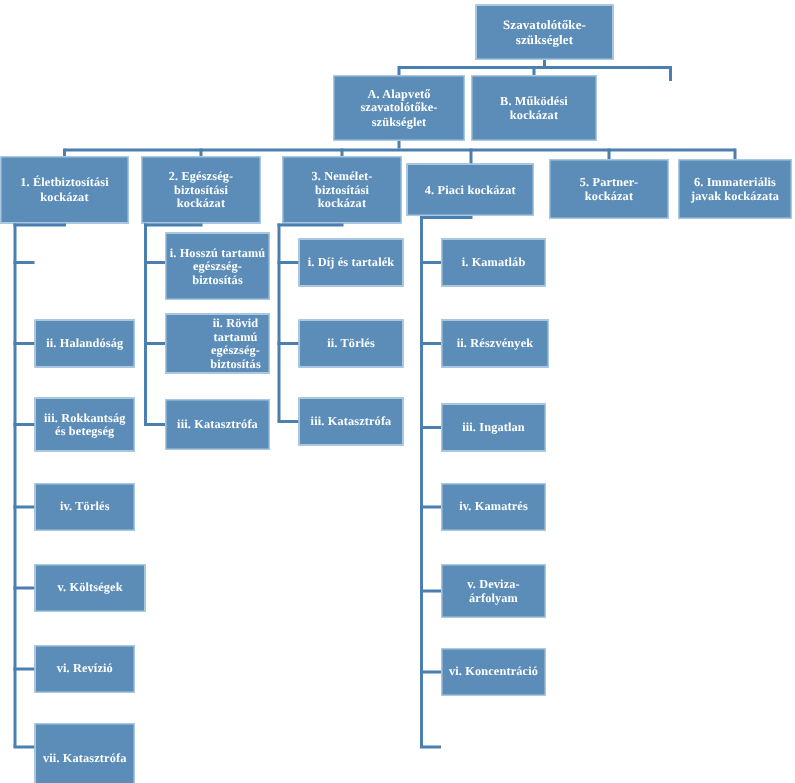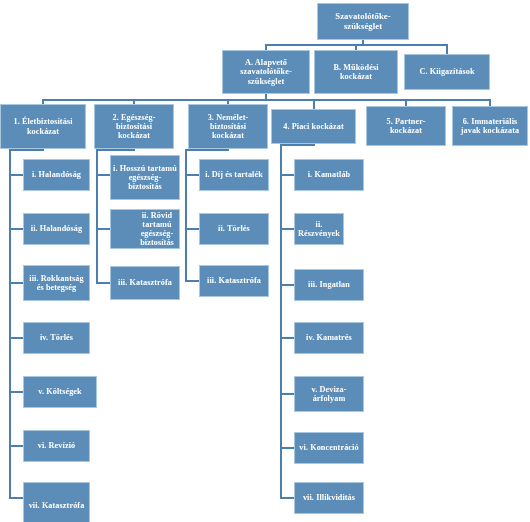--- a/index.html
+++ b/index.html
@@ -69,32 +69,26 @@
     <div class="connector vline" style="left: 489px; top: 99px; height: 7px;"></div>
     <div class="node lvl0" style="left: 317px; top: 3px; width: 92px; height: 37px;">
       <span>Szavatolótőke-<br>szükséglet</span>
     </div>
     <div class="node lvl1" style="left: 222px; top: 50px; width: 88px; height: 44px;">
       <span>A. Alapvető<br>szavatolótőke-<br>szükséglet</span>
     </div>
     <div class="node lvl1" style="left: 314px; top: 50px; width: 84px; height: 44px;">
       <span>B. Működési<br>kockázat</span>
     </div>
-    <div class="node lvl1" style="left: 404px; top: 54px; width: 86px; height: 36px;">
-      <span>C. Kiigazítások</span>
-    </div>
     <div class="node lvl2" style="left: 0px; top: 104px; width: 86px; height: 45px;">
       <span>1. Életbiztosítási<br>kockázat</span>
     </div>
     <div class="connector vline" style="left: 9px; top: 149px; height: 349px;"></div>
     <div class="connector hline" style="left: 9px; top: 149px; width: 35px;"></div>
     <div class="connector hline" style="left: 9px; top: 174px; width: 14px;"></div>
-    <div class="node lvl3" style="left: 23px; top: 159px; width: 67px; height: 32px;">
-      <span>i. Halandóság</span>
-    </div>
     <div class="connector hline" style="left: 9px; top: 228px; width: 14px;"></div>
     <div class="node lvl3" style="left: 23px; top: 213px; width: 67px; height: 32px;">
       <span>ii. Halandóság</span>
     </div>
     <div class="connector hline" style="left: 9px; top: 282px; width: 14px;"></div>
     <div class="node lvl3" style="left: 23px; top: 265px; width: 67px; height: 36px;">
       <span>iii. Rokkantság<br>és betegség</span>
     </div>
     <div class="connector hline" style="left: 9px; top: 337px; width: 14px;"></div>
     <div class="node lvl3" style="left: 23px; top: 322px; width: 67px; height: 32px;">
@@ -149,42 +143,39 @@
     <div class="node lvl2" style="left: 271px; top: 109px; width: 85px; height: 35px;">
       <span>4. Piaci kockázat</span>
     </div>
     <div class="connector vline" style="left: 280px; top: 144px; height: 354px;"></div>
     <div class="connector hline" style="left: 280px; top: 144px; width: 34.5px;"></div>
     <div class="connector hline" style="left: 280px; top: 174px; width: 14px;"></div>
     <div class="node lvl3" style="left: 294px; top: 159px; width: 70px; height: 32px;">
       <span>i. Kamatláb</span>
     </div>
     <div class="connector hline" style="left: 280px; top: 228px; width: 14px;"></div>
-    <div class="node lvl3" style="left: 294px; top: 213px; width: 50px; height: 32px; justify-content: flex-end;">
+    <div class="node lvl3" style="left: 294px; top: 213px; width: 72px; height: 32px; justify-content: flex-end;">
       <span>ii. Részvények</span>
     </div>
     <div class="connector hline" style="left: 280px; top: 284px; width: 14px;"></div>
     <div class="node lvl3" style="left: 294px; top: 269px; width: 70px; height: 32px;">
       <span>iii. Ingatlan</span>
     </div>
     <div class="connector hline" style="left: 280px; top: 337px; width: 14px;"></div>
     <div class="node lvl3" style="left: 294px; top: 322px; width: 70px; height: 32px;">
       <span>iv. Kamatrés</span>
     </div>
     <div class="connector hline" style="left: 280px; top: 393px; width: 14px;"></div>
     <div class="node lvl3" style="left: 294px; top: 376px; width: 70px; height: 36px;">
       <span>v. Deviza-<br>árfolyam</span>
     </div>
     <div class="connector hline" style="left: 280px; top: 447px; width: 14px;"></div>
     <div class="node lvl3" style="left: 294px; top: 432px; width: 70px; height: 32px;">
       <span>vi. Koncentráció</span>
     </div>
     <div class="connector hline" style="left: 280px; top: 497px; width: 14px;"></div>
-    <div class="node lvl3" style="left: 294px; top: 482px; width: 70px; height: 32px;">
-      <span>vii. Illikviditás</span>
-    </div>
     <div class="node lvl2" style="left: 366px; top: 106px; width: 80px; height: 40px; justify-content: center;">
       <span>5. Partner-<br>kockázat</span>
     </div>
     <div class="node lvl2" style="left: 452px; top: 106px; width: 76px; height: 40px;">
       <span>6. Immateriális<br>javak kockázata</span>
     </div>
   </div>
 
 </body></html>

